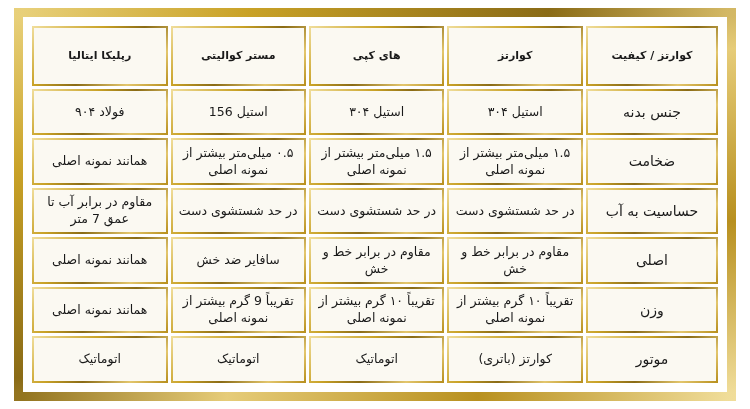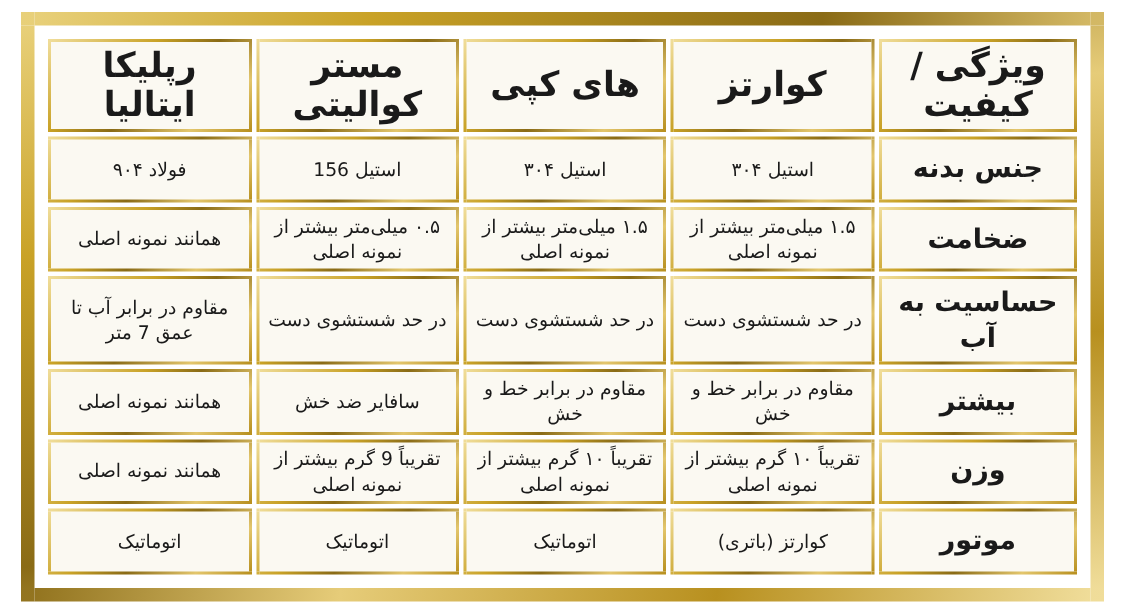--- a/index.html
+++ b/index.html
@@ -36,52 +36,52 @@
     background: #fbf9f2;
     text-align: center;
     vertical-align: middle;
     color: #1a1a1a;
     padding: 2px 4px;
     box-sizing: border-box;
     border: 2px solid;
     border-image: linear-gradient(140deg, #f0dd9a 0%, #c9a227 35%, #8a6b16 55%, #e3c66d 80%, #b8901f 100%) 1;
   }
   .hdr td {
-    font-size: 23px;
+    font-size: 11px;
     font-weight: bold;
     letter-spacing: 0.2px;
     height: 54px;
   }
   .body-row td {
     font-size: 12.5px;
     line-height: 1.35;
     height: 42px;
   }
   .body-row td.label {
-    font-weight: bold;
-    font-size: 18px;
+    font-weight: normal;
+    font-size: 14px;
   }
   .col-label { width: 19.6%; }
   .col-data  { width: 20.1%; }
 </style>
 </head>
 <body>
 
 <div id="frame">
   <table class="spec">
     <colgroup>
       <col class="col-label">
       <col class="col-data">
       <col class="col-data">
       <col class="col-data">
       <col class="col-data">
     </colgroup>
     <tbody>
       <tr class="hdr">
-        <td>ویژگی / کیفیت</td>
+        <td>کوارتز / کیفیت</td>
         <td>کوارتز</td>
         <td>های کپی</td>
         <td>مستر کوالیتی</td>
         <td>رپلیکا ایتالیا</td>
       </tr>
 
       <tr class="body-row">
         <td class="label">جنس بدنه</td>
         <td>استیل ۳۰۴</td>
         <td>استیل ۳۰۴</td>
@@ -100,21 +100,21 @@
 
       <tr class="body-row">
         <td class="label">حساسیت به آب</td>
         <td>در حد شستشوی دست</td>
         <td>در حد شستشوی دست</td>
         <td>در حد شستشوی دست</td>
         <td>مقاوم در برابر آب تا عمق 7 متر</td>
       </tr>
 
       <tr class="body-row">
-        <td class="label">بیشتر</td>
+        <td class="label">اصلی</td>
         <td>مقاوم در برابر خط و خش</td>
         <td>مقاوم در برابر خط و خش</td>
         <td>سافایر ضد خش</td>
         <td>همانند نمونه اصلی</td>
       </tr>
 
       <tr class="body-row">
         <td class="label">وزن</td>
         <td>تقریباً ۱۰ گرم بیشتر از نمونه اصلی</td>
         <td>تقریباً ۱۰ گرم بیشتر از نمونه اصلی</td>

